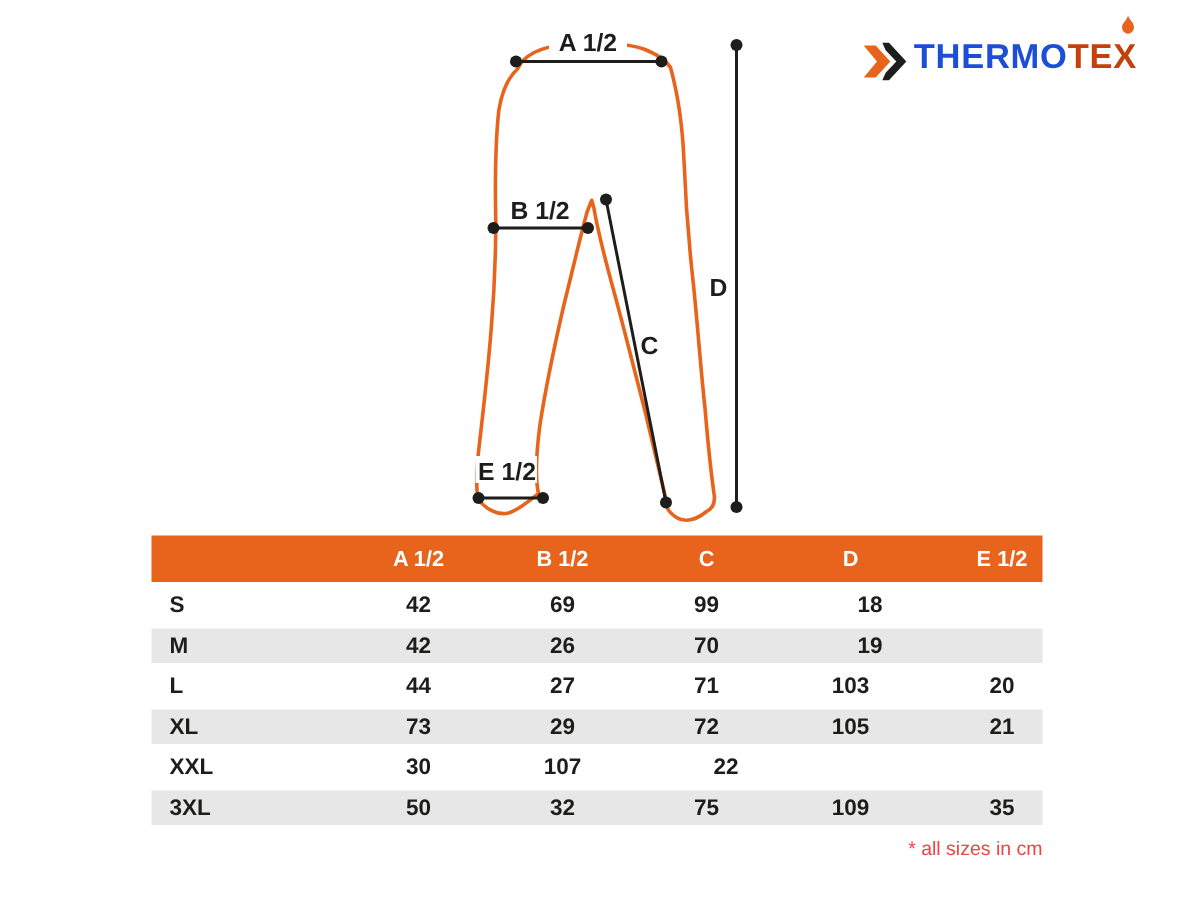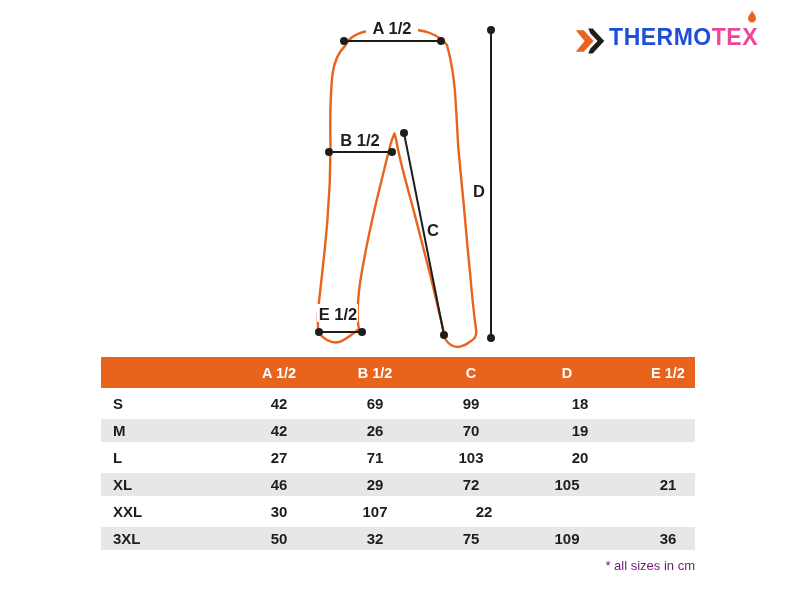--- a/index.html
+++ b/index.html
@@ -12,21 +12,21 @@
   .pants{fill:none;stroke:#e8641c;stroke-width:2.4;stroke-linejoin:round;stroke-linecap:round;}
   .mline{stroke:#1d1d1b;stroke-width:2;}
   .mdot{fill:#1d1d1b;}
   .mlabel{font-family:"Liberation Sans",sans-serif;font-size:16.5px;font-weight:700;fill:#1d1d1b;}
   .labelbg{fill:#ffffff;}
   
   .logo{position:absolute;top:22px;right:42px;display:flex;align-items:flex-start;}
   .logo-mark{margin-right:3px;margin-top:4px;}
   .logo-text{font-size:23px;font-weight:700;letter-spacing:0.5px;line-height:30px;white-space:nowrap;}
   .logo-orange{color:#1d4ed8;}
-  .logo-black{color:#ec4899;}
+  .logo-black{color:#c2410c;}
   .x-holder{position:relative;display:inline-block;}
   .flame{position:absolute;top:-12px;left:5px;}
   
   .size-table{position:absolute;left:101px;top:357px;width:594px;}
   .thead{
     display:grid;grid-template-columns:130px 96px 96px 96px 96px 80px;
     background:#e8641c;height:31px;color:#ffffff;font-weight:700;font-size:14.5px;
   }
   .thead .cell{display:flex;align-items:center;justify-content:center;}
   .tbody{display:flex;flex-direction:column;gap:4px;margin-top:4px;}
@@ -35,21 +35,21 @@
     height:23px;font-size:15px;font-weight:700;
   }
   .trow:nth-child(even){background:#e7e7e7;}
   .trow .cell{display:flex;align-items:center;justify-content:center;}
   .cell.size{justify-content:flex-start;padding-left:12px;}
   .thead .cell.size{justify-content:flex-start;}
   .cell.c5{padding-left:26px;}
   
   .footnote{
     position:absolute;left:101px;top:558px;width:594px;text-align:right;
-    font-size:13px;font-weight:400;color:#701a75;
+    font-size:13px;font-weight:400;color:#ef4444;
   }
 </style>
 </head>
 <body>
 
 <svg id="diagram" width="800" height="355" viewBox="0 0 800 355" xmlns="http://www.w3.org/2000/svg">
 
   <path class="pants" d="
     M345,46
     C349,37 360,31 377,30
@@ -148,43 +148,44 @@
     </div>
     <div class="trow">
       <div class="cell size">M</div>
       <div class="cell">42</div>
       <div class="cell">26</div>
       <div class="cell">70</div>
       <div class="cell c5">19</div>
     </div>
     <div class="trow">
       <div class="cell size">L</div>
+      <div class="cell">44</div>
       <div class="cell">27</div>
       <div class="cell">71</div>
       <div class="cell">103</div>
       <div class="cell c5">20</div>
     </div>
     <div class="trow">
       <div class="cell size">XL</div>
-      <div class="cell">46</div>
+      <div class="cell">73</div>
       <div class="cell">29</div>
       <div class="cell">72</div>
       <div class="cell">105</div>
       <div class="cell c5">21</div>
     </div>
     <div class="trow">
       <div class="cell size">XXL</div>
       <div class="cell">30</div>
       <div class="cell">107</div>
       <div class="cell c5">22</div>
     </div>
     <div class="trow">
       <div class="cell size">3XL</div>
       <div class="cell">50</div>
       <div class="cell">32</div>
       <div class="cell">75</div>
       <div class="cell">109</div>
-      <div class="cell c5">36</div>
+      <div class="cell c5">35</div>
     </div>
   </div>
 </div>
 
 <div class="footnote">* all sizes in cm</div>
 
 </body></html>

